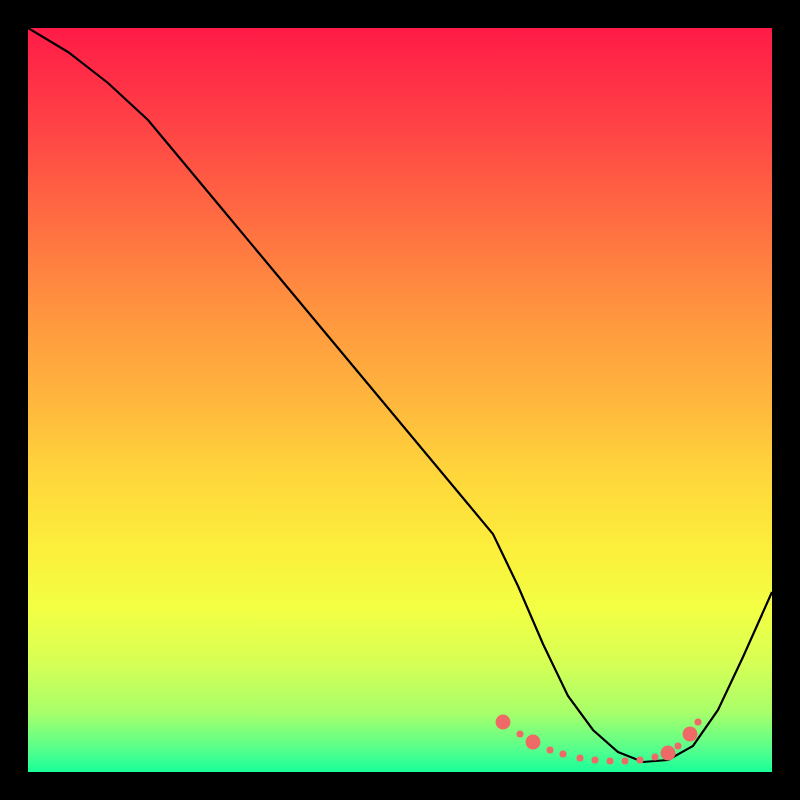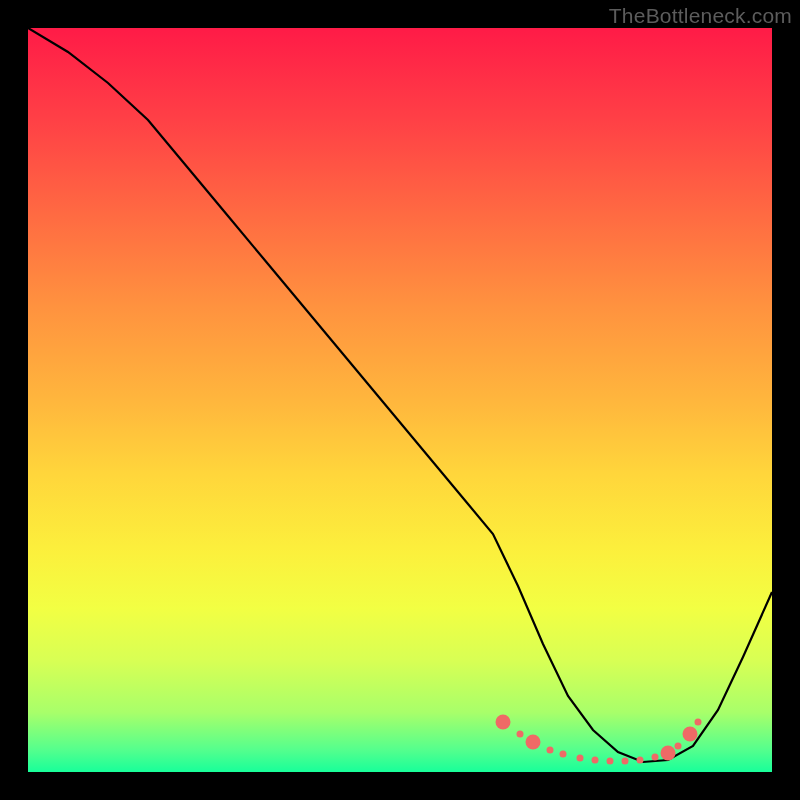--- a/index.html
+++ b/index.html
@@ -76,14 +76,13 @@
           <circle cx="597" cy="733" r="3.5" fill="#ef6a66"></circle>
           <circle cx="612" cy="732" r="3.5" fill="#ef6a66"></circle>
           <circle cx="627" cy="729" r="3.5" fill="#ef6a66"></circle>
           <circle cx="640" cy="725" r="7.5" fill="#ef6a66"></circle>
           <circle cx="650" cy="718" r="3.5" fill="#ef6a66"></circle>
           <circle cx="662" cy="706" r="7.5" fill="#ef6a66"></circle>
           <circle cx="670" cy="694" r="3.5" fill="#ef6a66"></circle>
         </g>
     </svg>
   </div>
-  <div class="watermark">TheBottleneck.com</div>
 </div>
 
 </body></html>

